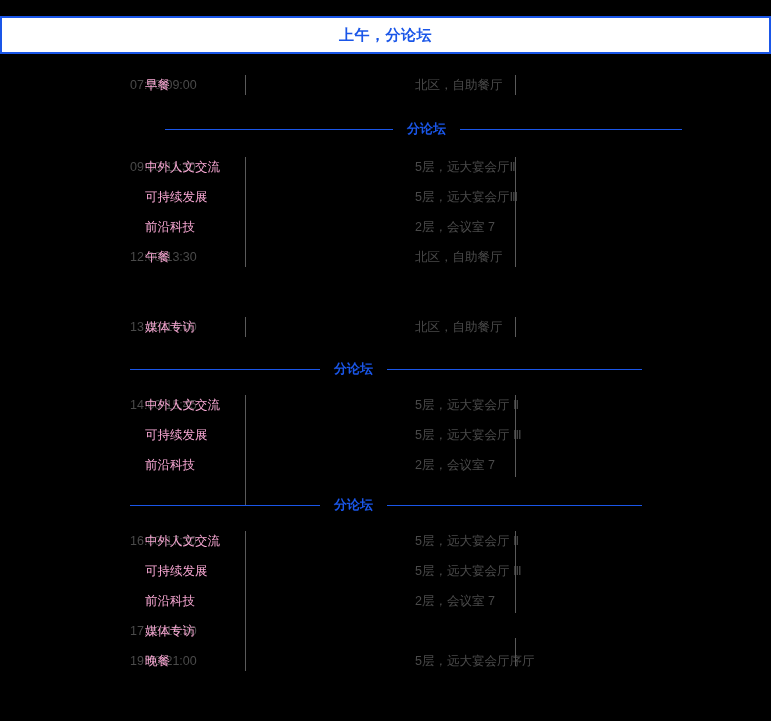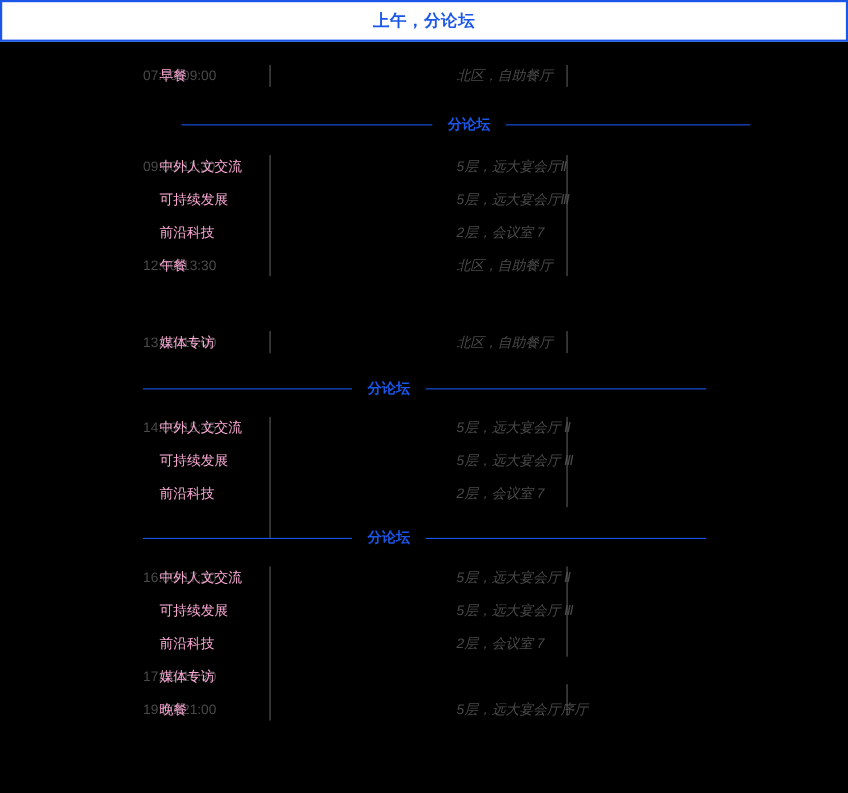--- a/index.html
+++ b/index.html
@@ -21,20 +21,21 @@
 
   
   .section-header {
     width: 771px;
     height: 38px;
     background: #ffffff;
     border: 2px solid #1a56e8;
     display: flex;
     align-items: center;
     justify-content: center;
+    margin-top: 16px;
   }
   .section-header-title {
     color: #1a56e8;
     font-size: 15px;
     font-weight: bold;
     letter-spacing: 0.5px;
   }
 
   
   .forum-divider {
@@ -85,21 +86,20 @@
     width: 270px;
     padding-left: 15px;
     white-space: nowrap;
     color: #f9a8d4;
     font-family: Liberation Mono, monospace;
   }
   .row .venue {
     padding-left: 15px;
     white-space: nowrap;
     color: #4a4a4a;
-    font-style: italic;
   }
 
   
   .vline {
     position: absolute;
     width: 1px;
     background: #5a5a5a;
   }
   .vline.left  { left: 245px; }
   .vline.right { left: 515px; }

